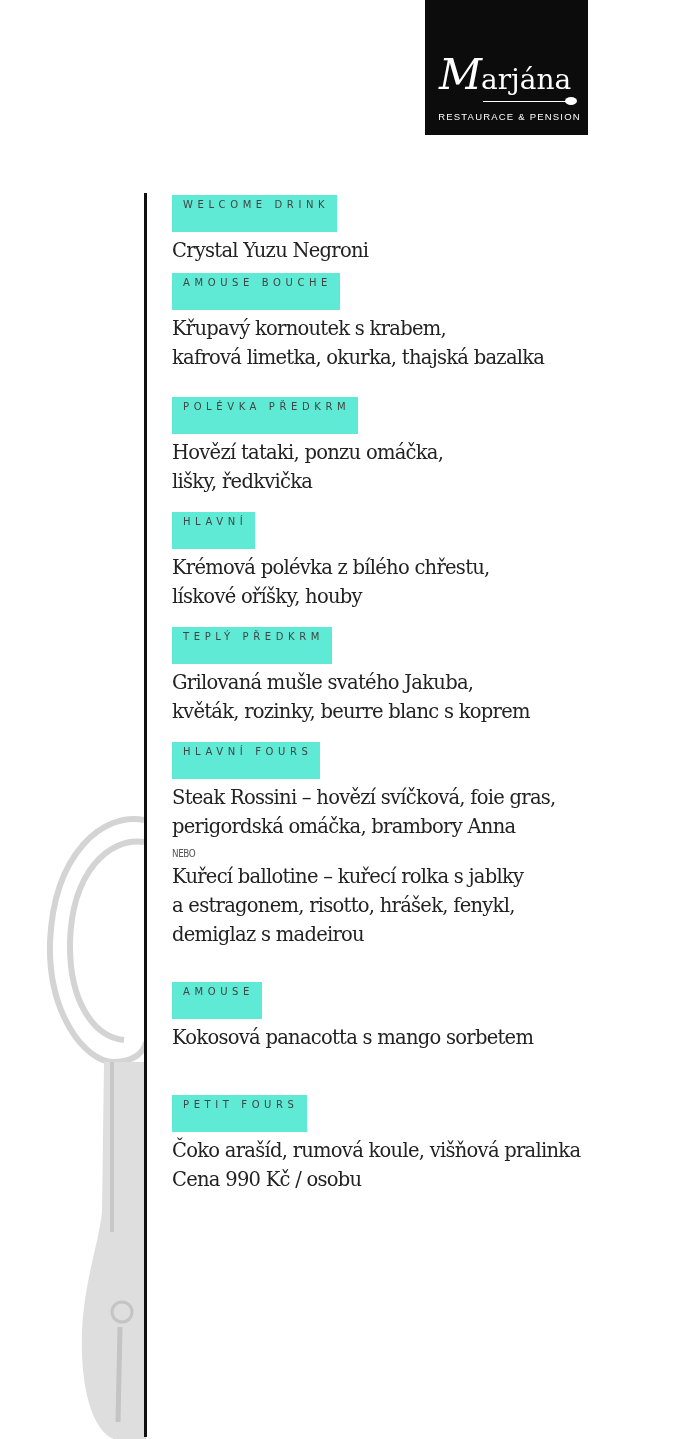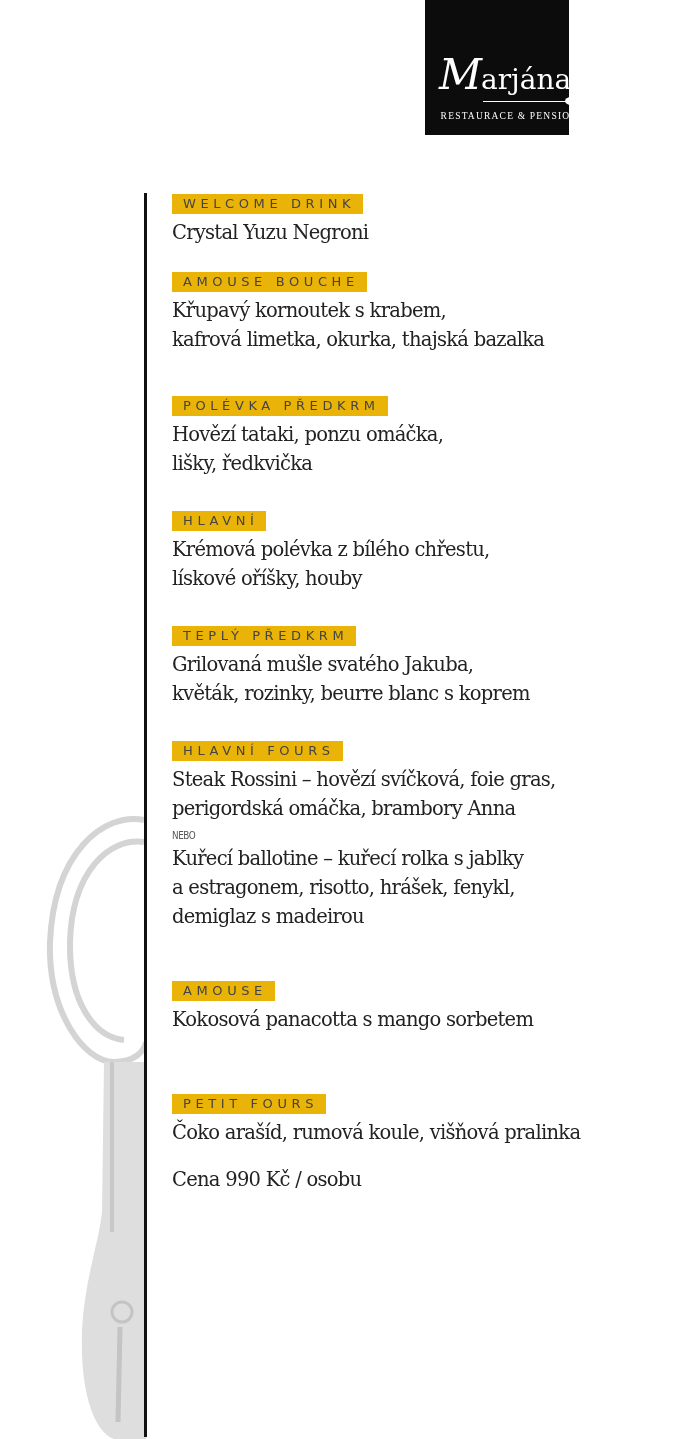--- a/index.html
+++ b/index.html
@@ -1,27 +1,27 @@
 <!DOCTYPE html>
 <html><head>
   <meta charset="utf-8">
   <style>
     html, body { margin: 0; padding: 0; background: #ffffff; }
     body { width: 680px; height: 1439px; position: relative; overflow: hidden; font-family: "DejaVu Serif", serif; color: #222; }
-    .logo { position: absolute; left: 425px; top: 0; width: 144px; height: 135px; background: #0c0c0c; color: #fff; }
+    .logo { position: absolute; left: 425px; top: 0; width: 163px; height: 135px; background: #0c0c0c; color: #fff; }
     .logo-script { position: absolute; left: 14px; top: 52px; font-family: "DejaVu Serif", serif; font-style: italic; font-size: 42px; line-height: 46px; letter-spacing: -1px; }
     .logo-script .rest { font-style: normal; font-size: 28px; letter-spacing: 0; }
     .logo-underline { position: absolute; left: 58px; top: 101px; width: 86px; height: 1px; background: #fff; }
     .logo-spoon { position: absolute; left: 140px; top: 97px; width: 12px; height: 8px; border-radius: 50%; background: #fff; }
-    .logo-sub { position: absolute; left: 0; width: 169px; top: 111px; text-align: center; font-family: Liberation Serif, serif; font-size: 9.5px; letter-spacing: 1.2px; }
+    .logo-sub { position: absolute; left: 0; width: 169px; top: 111px; text-align: center; font-family: Liberation Sans, sans-serif; font-size: 9.5px; letter-spacing: 1.2px; }
     .rule { position: absolute; left: 144px; top: 193px; width: 3px; height: 1244px; background: #111; }
     .spoon { position: absolute; left: 44px; top: 812px; width: 102px; height: 627px; }
     .menu { position: absolute; left: 172px; top: 193px; width: 480px; }
     .section { position: absolute; left: 0; }
-    .label { display: inline-block; background: #eab308; color: #444; font-family: "DejaVu Sans", sans-serif; font-size: 13px; letter-spacing: 4.6px; padding: 3px 8px 3px 11px; height: 14px; line-height: 14px; }
+    .label { display: inline-block; background: #5eead4; color: #444; font-family: "DejaVu Sans", sans-serif; font-size: 10px; letter-spacing: 4.6px; padding: 3px 8px 20px 11px; height: 14px; line-height: 14px; }
     .dish { font-family: "DejaVu Serif", serif; font-size: 21px; line-height: 29px; color: #222; margin-top: 4px; letter-spacing: -0.8px; transform: scaleX(0.93); transform-origin: left; white-space: nowrap; }
     .or { font-family: "DejaVu Sans", sans-serif; font-size: 11px; color: #555; letter-spacing: -0.5px; transform: scaleX(0.8); transform-origin: left; margin-top: 6px; }
     .price { position: absolute; left: 0; font-family: "DejaVu Serif", serif; font-size: 21px; line-height: 29px; letter-spacing: -0.8px; transform: scaleX(0.93); transform-origin: left; white-space: nowrap; }
   </style>
 </head>
 <body>
 
 <div class="logo">
   <div class="logo-script"><span>M</span><span class="rest">arjána</span></div>
   <div class="logo-underline"></div>

